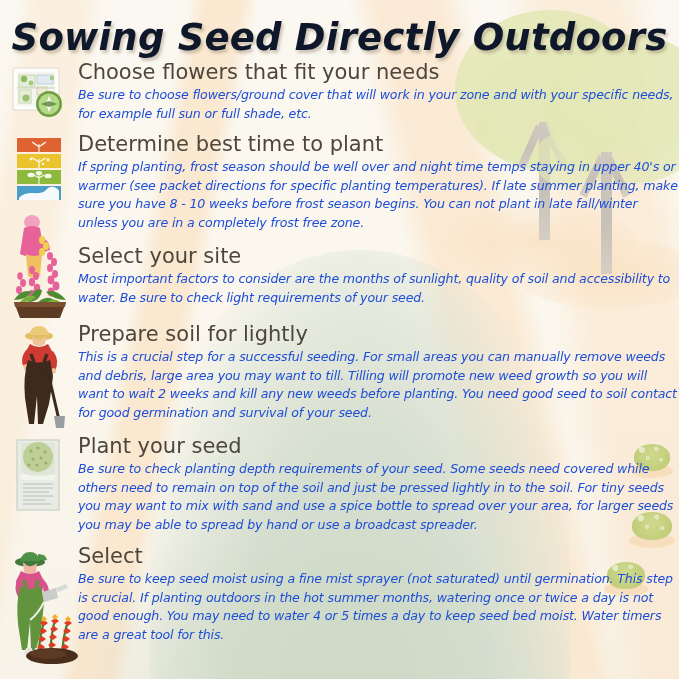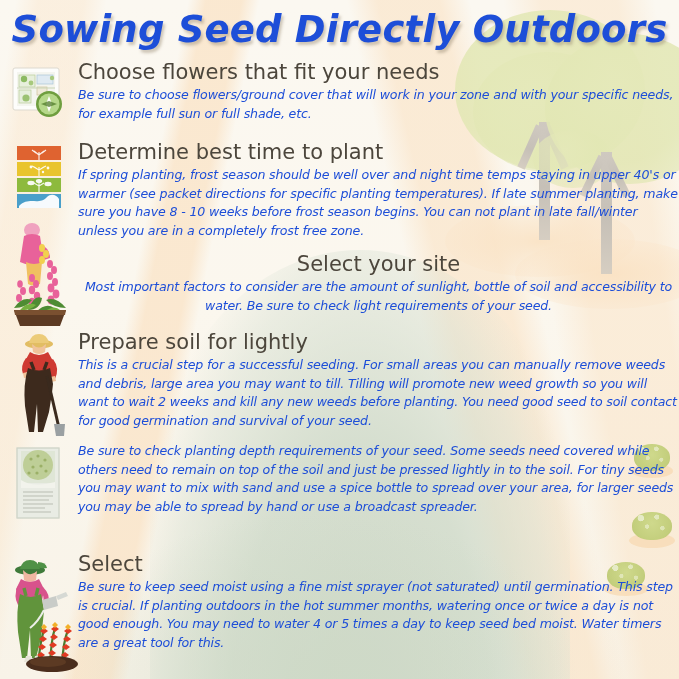--- a/index.html
+++ b/index.html
@@ -88,26 +88,26 @@
     background:
       radial-gradient(circle at 22% 22%, rgba(255,255,255,.55) 0 8%, rgba(255,255,255,0) 9%),
       radial-gradient(circle at 62% 18%, rgba(255,255,255,.45) 0 7%, rgba(255,255,255,0) 8%),
       radial-gradient(circle at 38% 52%, rgba(255,255,255,.4) 0 7%, rgba(255,255,255,0) 8%),
       radial-gradient(circle at 76% 58%, rgba(255,255,255,.4) 0 6%, rgba(255,255,255,0) 7%),
       radial-gradient(circle at 50% 40%, #cfd98c 0%, #c3ce7c 70%, #b7c46e 100%);
   }
 
   
   .title{
-    position:absolute;left:0;top:8px;width:679px;
+    position:absolute;left:0;top:16px;width:679px;
     text-align:center;
     font-family:"DejaVu Sans", sans-serif;
     font-weight:bold;font-style:italic;
     font-size:37px;letter-spacing:.2px;
-    color:#1d4ed8;
+    color:#0f172a;
     text-shadow:2px 3px 3px rgba(150,135,110,.45);
     white-space:nowrap;
   }
 
   
   .steps{position:absolute;left:0;top:60px;width:679px;}
   .step{position:relative;display:flex;align-items:flex-start;}
   .step .icon-slot{
     position:relative;
     width:78px;flex:0 0 78px;
@@ -127,22 +127,22 @@
     font-family:"DejaVu Sans", sans-serif;
     font-style:italic;
     font-size:12.6px;
     line-height:18.6px;
     color:#1d4ed8;
     letter-spacing:-.15px;
   }
 
   
   #step-1{height:72px;}
-  #step-2{height:112px;margin-top:8px;}
-  #step-3{height:78px;text-align:center;}
+  #step-2{height:112px;}
+  #step-3{height:78px;}
   #step-4{height:112px;}
   #step-5{height:110px;}
   #step-6{height:120px;}
 
   
   .ico{position:relative;display:block;}
 
   
   .ico-plan{width:56px;height:52px;margin-top:6px;}
 
@@ -309,21 +309,21 @@
               <path d="M34 90 q10 -8 16 -2 q-8 4 -16 2z"></path>
             </g>
 
             <path d="M4 88 L56 88 L50 104 L10 104 Z" fill="#5c3a23"></path>
             <path d="M4 88 L56 88 L55 93 L5 93 Z" fill="#7a5030"></path>
           </svg>
         </span>
       </div>
       <div class="body">
         <h2>Select your site</h2>
-        <p>Most important factors to consider are the amount of sunlight, bottle of soil and accessibility to water. Be sure to check light  requirements of your seed.</p>
+        <p>Most important factors to consider are the months of sunlight, quality of soil and accessibility to water. Be sure to check light  requirements of your seed.</p>
       </div>
     </div>
 
     <div class="step" id="step-4">
       <div class="icon-slot">
         <span class="ico ico-person" style="position:absolute;top:0px;left:12px;">
           <svg width="58" height="104" viewBox="0 0 58 104">
 
             <ellipse cx="27" cy="12" rx="14" ry="4.6" fill="#e2bd63"></ellipse>
             <path d="M17 11 q2 -9 10 -9 q8 0 10 9 z" fill="#eccb78"></path>
@@ -370,20 +370,21 @@
             </g>
             <path d="M8 34 q12 8 34 2 l0 6 l-34 0z" fill="#f2f3ec"></path>
             <g stroke="#b9bdb2" stroke-width="1">
               <path d="M10 46 h30 M10 50 h30 M10 54 h26 M10 58 h30 M10 62 h22 M10 66 h28"></path>
             </g>
             <rect x="4" y="2" width="42" height="70" fill="none" stroke="#cfd4c8"></rect>
           </svg>
         </span>
       </div>
       <div class="body">
+        <h2>Plant your seed</h2>
         <p>Be sure to check planting depth requirements of  your seed.  Some seeds need covered while others need to remain on top of the soil and just be pressed lightly in to the  soil. For tiny seeds you may want to mix with sand and use a spice bottle to spread over your area, for larger seeds you may be able to spread by hand or use a broadcast spreader.</p>
       </div>
     </div>
 
     <div class="step" id="step-6">
       <div class="icon-slot">
         <span class="ico ico-person" style="position:absolute;top:2px;left:6px;">
           <svg width="72" height="116" viewBox="0 0 72 116">
 
             <ellipse cx="24" cy="14" rx="15" ry="5" fill="#3f7a3a"></ellipse>

